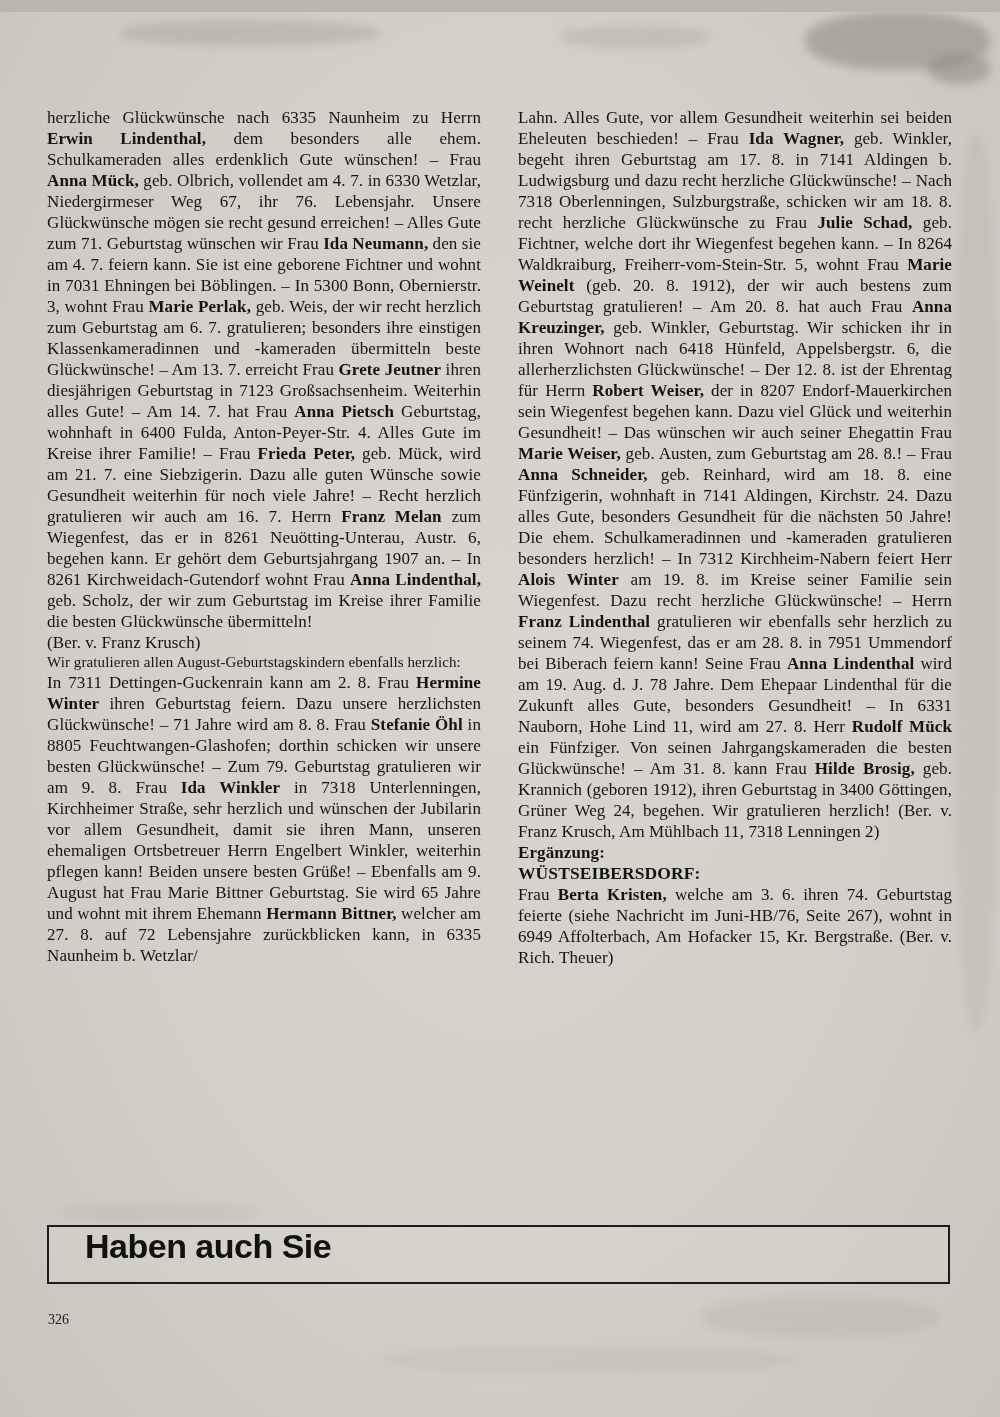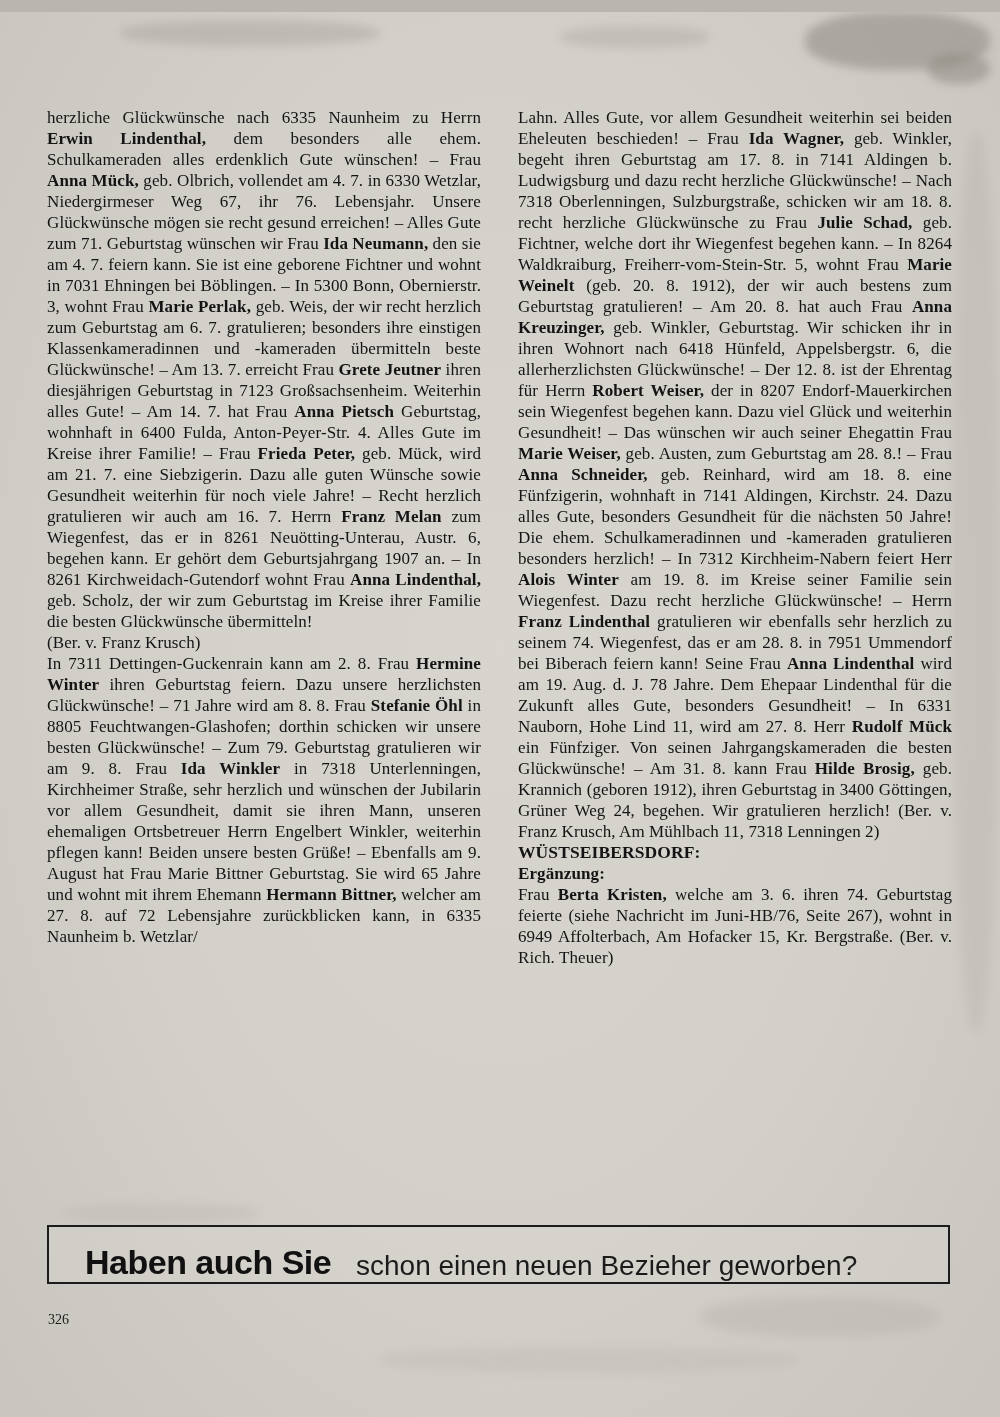--- a/index.html
+++ b/index.html
@@ -51,26 +51,25 @@
   .blk-h2 { font-weight: bold; margin-top: 7px; text-align: left; }
 
   .banner {
     position: absolute;
     left: 47px;
     top: 1213px;
     width: 903px;
     height: 59px;
     border: 2px solid #1c1c1c;
     display: flex;
-    align-items: flex-end;
+    align-items: flex-start;
     padding-left: 36px;
     font-family: "Liberation Sans", "DejaVu Sans", sans-serif;
     background: rgba(222, 219, 213, 0.25);
     white-space: pre;
-    gap: 17px;
   }
   .banner .lead {
     font-weight: bold;
     font-size: 34px;
     letter-spacing: -0.5px;
     color: #111;
   }
   .banner .rest {
     font-size: 28px;
     font-weight: normal;
@@ -96,29 +95,30 @@
   <div class="artifact" style="left:928px; top:42px; width:62px; height:30px; background:#88847c; opacity:.5;"></div>
   <div class="artifact" style="left:952px; top:120px; width:48px; height:900px; background:#b5b1a9; opacity:.35;"></div>
   <div class="artifact" style="left:700px; top:1285px; width:240px; height:40px; background:#aeaaa2; opacity:.3;"></div>
   <div class="artifact" style="left:60px; top:1192px; width:200px; height:18px; background:#b2aea6; opacity:.3;"></div>
   <div class="artifact" style="left:380px; top:1335px; width:420px; height:26px; background:#b2aea6; opacity:.25;"></div>
 
   <div class="columns">
     <div class="col">
         <p class="blk blk-p"><span class="">herzliche Glückwünsche nach 6335 Naunheim zu Herrn </span><span class="bold">Erwin Lindenthal,</span><span class=""> dem besonders alle ehem. Schulkameraden alles erdenklich Gute wünschen! – Frau </span><span class="bold">Anna Mück,</span><span class=""> geb. Olbrich, vollendet am 4. 7. in 6330 Wetzlar, Niedergirmeser Weg 67, ihr 76. Lebensjahr. Unsere Glückwünsche mögen sie recht gesund erreichen! – Alles Gute zum 71. Geburtstag wünschen wir Frau </span><span class="bold">Ida Neumann,</span><span class=""> den sie am 4. 7. feiern kann. Sie ist eine geborene Fichtner und wohnt in 7031 Ehningen bei Böblingen. – In 5300 Bonn, Obernierstr. 3, wohnt Frau </span><span class="bold">Marie Perlak,</span><span class=""> geb. Weis, der wir recht herzlich zum Geburtstag am 6. 7. gratulieren; besonders ihre einstigen Klassenkameradinnen und -kameraden übermitteln beste Glückwünsche! – Am 13. 7. erreicht Frau </span><span class="bold">Grete Jeutner</span><span class=""> ihren diesjährigen Geburtstag in 7123 Großsachsenheim. Weiterhin alles Gute! – Am 14. 7. hat Frau </span><span class="bold">Anna Pietsch</span><span class=""> Geburtstag, wohnhaft in 6400 Fulda, Anton-Peyer-Str. 4. Alles Gute im Kreise ihrer Familie! – Frau </span><span class="bold">Frieda Peter,</span><span class=""> geb. Mück, wird am 21. 7. eine Siebzigerin. Dazu alle guten Wünsche sowie Gesundheit weiterhin für noch viele Jahre! – Recht herzlich gratulieren wir auch am 16. 7. Herrn </span><span class="bold">Franz Melan</span><span class=""> zum Wiegenfest, das er in 8261 Neuötting-Unterau, Austr. 6, begehen kann. Er gehört dem Geburtsjahrgang 1907 an. – In 8261 Kirchweidach-Gutendorf wohnt Frau </span><span class="bold">Anna Lindenthal,</span><span class=""> geb. Scholz, der wir zum Geburtstag im Kreise ihrer Familie die besten Glückwünsche übermitteln!</span></p>
         <p class="blk blk-right"><span class="">(Ber. v. Franz Krusch)</span></p>
+        <p class="blk blk-small"><span class="">Wir gratulieren allen August-Geburtstagskindern ebenfalls herzlich:</span></p>
         <p class="blk blk-p"><span class="">In 7311 Dettingen-Guckenrain kann am 2. 8. Frau </span><span class="bold">Hermine Winter</span><span class=""> ihren Geburtstag feiern. Dazu unsere herzlichsten Glückwünsche! – 71 Jahre wird am 8. 8. Frau </span><span class="bold">Stefanie Öhl</span><span class=""> in 8805 Feuchtwangen-Glashofen; dorthin schicken wir unsere besten Glückwünsche! – Zum 79. Geburtstag gratulieren wir am 9. 8. Frau </span><span class="bold">Ida Winkler</span><span class=""> in 7318 Unterlenningen, Kirchheimer Straße, sehr herzlich und wünschen der Jubilarin vor allem Gesundheit, damit sie ihren Mann, unseren ehemaligen Ortsbetreuer Herrn Engelbert Winkler, weiterhin pflegen kann! Beiden unsere besten Grüße! – Ebenfalls am 9. August hat Frau Marie Bittner Geburtstag. Sie wird 65 Jahre und wohnt mit ihrem Ehemann </span><span class="bold">Hermann Bittner,</span><span class=""> welcher am 27. 8. auf 72 Lebensjahre zurückblicken kann, in 6335 Naunheim b. Wetzlar/</span></p>
       </div>
     <div class="col">
         <p class="blk blk-p"><span class="">Lahn. Alles Gute, vor allem Gesundheit weiterhin sei beiden Eheleuten beschieden! – Frau </span><span class="bold">Ida Wagner,</span><span class=""> geb. Winkler, begeht ihren Geburtstag am 17. 8. in 7141 Aldingen b. Ludwigsburg und dazu recht herzliche Glückwünsche! – Nach 7318 Oberlenningen, Sulzburgstraße, schicken wir am 18. 8. recht herzliche Glückwünsche zu Frau </span><span class="bold">Julie Schad,</span><span class=""> geb. Fichtner, welche dort ihr Wiegenfest begehen kann. – In 8264 Waldkraiburg, Freiherr-vom-Stein-Str. 5, wohnt Frau </span><span class="bold">Marie Weinelt</span><span class=""> (geb. 20. 8. 1912), der wir auch bestens zum Geburtstag gratulieren! – Am 20. 8. hat auch Frau </span><span class="bold">Anna Kreuzinger,</span><span class=""> geb. Winkler, Geburtstag. Wir schicken ihr in ihren Wohnort nach 6418 Hünfeld, Appelsbergstr. 6, die allerherzlichsten Glückwünsche! – Der 12. 8. ist der Ehrentag für Herrn </span><span class="bold">Robert Weiser,</span><span class=""> der in 8207 Endorf-Mauerkirchen sein Wiegenfest begehen kann. Dazu viel Glück und weiterhin Gesundheit! – Das wünschen wir auch seiner Ehegattin Frau </span><span class="bold">Marie Weiser,</span><span class=""> geb. Austen, zum Geburtstag am 28. 8.! – Frau </span><span class="bold">Anna Schneider,</span><span class=""> geb. Reinhard, wird am 18. 8. eine Fünfzigerin, wohnhaft in 7141 Aldingen, Kirchstr. 24. Dazu alles Gute, besonders Gesundheit für die nächsten 50 Jahre! Die ehem. Schulkameradinnen und -kameraden gratulieren besonders herzlich! – In 7312 Kirchheim-Nabern feiert Herr </span><span class="bold">Alois Winter</span><span class=""> am 19. 8. im Kreise seiner Familie sein Wiegenfest. Dazu recht herzliche Glückwünsche! – Herrn </span><span class="bold">Franz Lindenthal</span><span class=""> gratulieren wir ebenfalls sehr herzlich zu seinem 74. Wiegenfest, das er am 28. 8. in 7951 Ummendorf bei Biberach feiern kann! Seine Frau </span><span class="bold">Anna Lindenthal</span><span class=""> wird am 19. Aug. d. J. 78 Jahre. Dem Ehepaar Lindenthal für die Zukunft alles Gute, besonders Gesundheit! – In 6331 Nauborn, Hohe Lind 11, wird am 27. 8. Herr </span><span class="bold">Rudolf Mück</span><span class=""> ein Fünfziger. Von seinen Jahrgangskameraden die besten Glückwünsche! – Am 31. 8. kann Frau </span><span class="bold">Hilde Brosig,</span><span class=""> geb. Krannich (geboren 1912), ihren Geburtstag in 3400 Göttingen, Grüner Weg 24, begehen. Wir gratulieren herzlich! (Ber. v. Franz Krusch, Am Mühlbach 11, 7318 Lenningen 2)</span></p>
+        <p class="blk blk-h2"><span class="bold">Ergänzung:</span></p>
         <p class="blk blk-h1"><span class="bold">WÜSTSEIBERSDORF:</span></p>
-        <p class="blk blk-h2"><span class="bold">Ergänzung:</span></p>
         <p class="blk blk-p"><span class="">Frau </span><span class="bold">Berta Kristen,</span><span class=""> welche am 3. 6. ihren 74. Geburtstag feierte (siehe Nachricht im Juni-HB/76, Seite 267), wohnt in 6949 Affolterbach, Am Hofacker 15, Kr. Bergstraße. (Ber. v. Rich. Theuer)</span></p>
       </div>
   </div>
 
   <div class="banner">
-    <span class="lead">Haben auch Sie</span><span class="rest"> schon einen neuen Bezieher geworben?</span>
+    <span class="lead">Haben auch Sie</span>
   </div>
 
   <div class="page-number">326</div>
 
 </div>
 
 </body></html>

